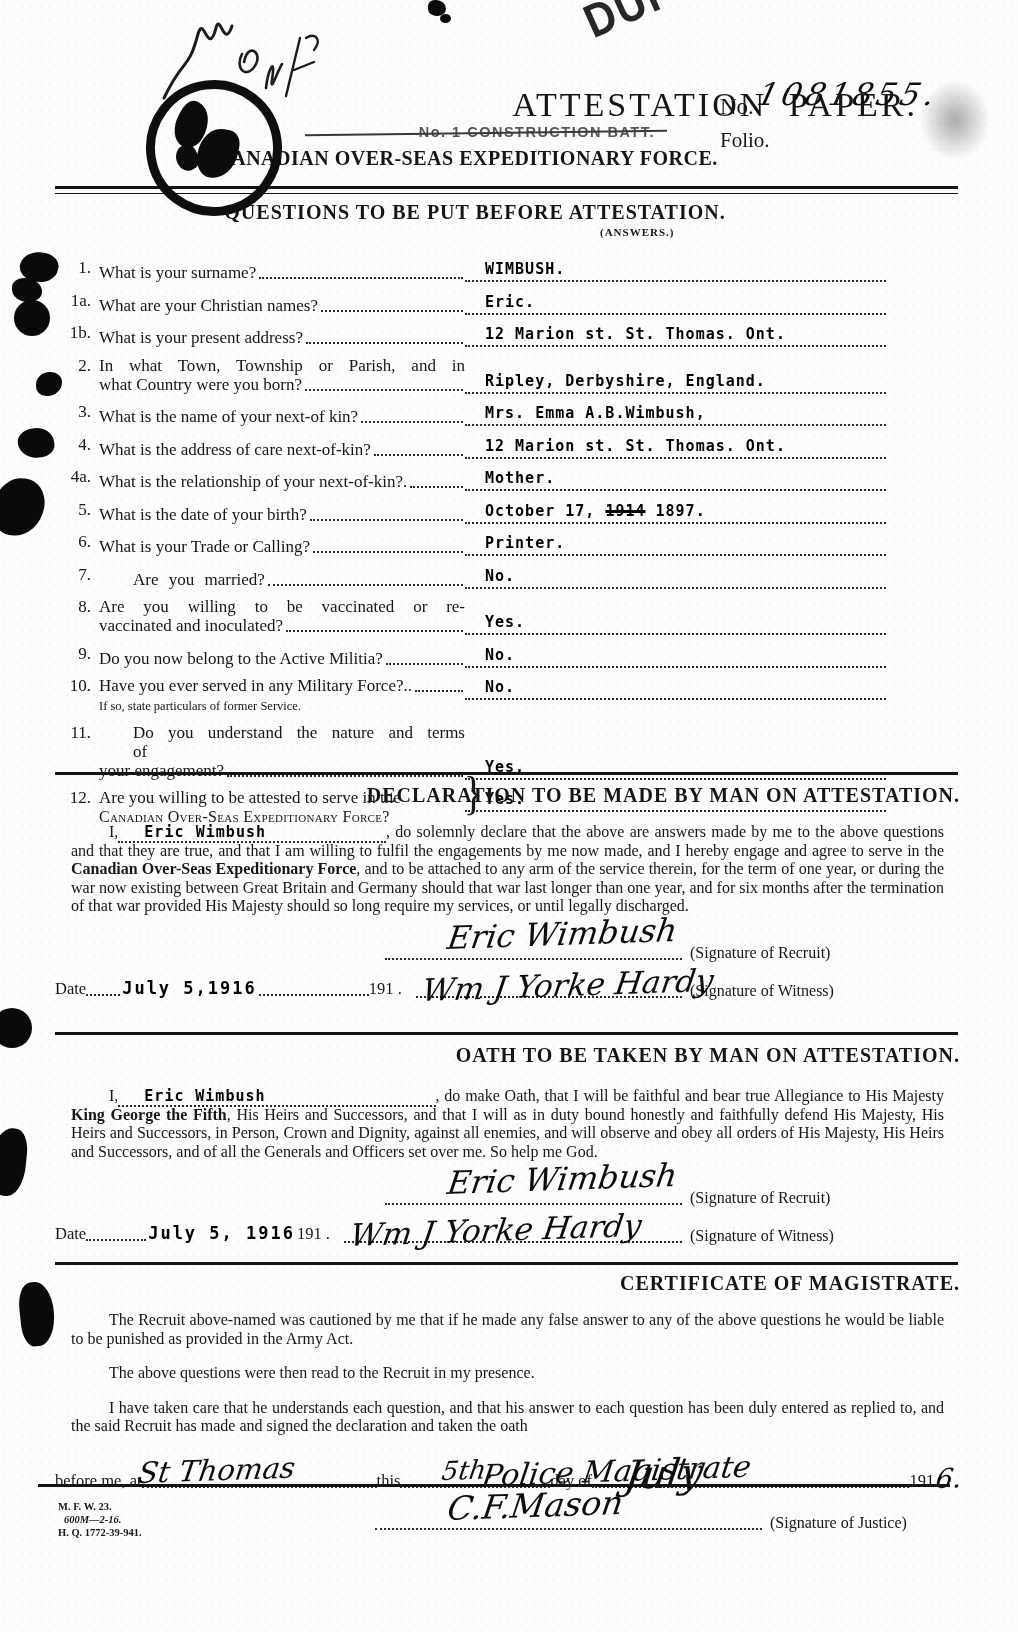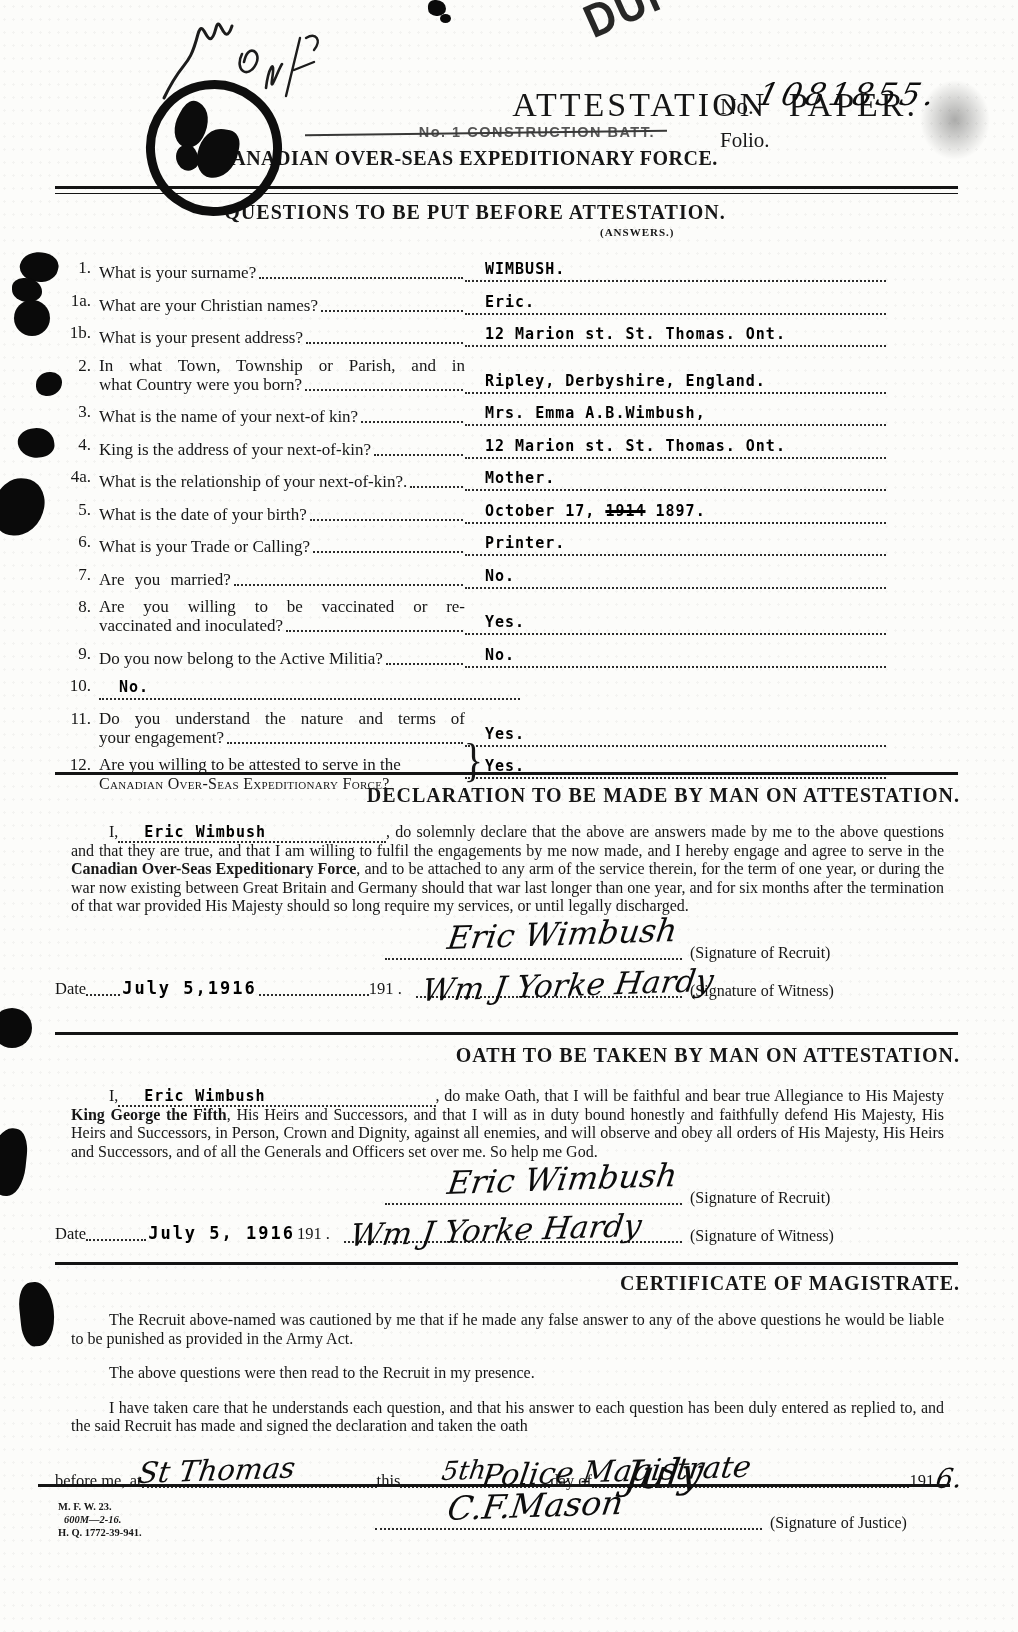--- a/index.html
+++ b/index.html
@@ -36,21 +36,21 @@
   .qrow{display:flex;align-items:flex-end;margin-bottom:8.5px;line-height:19px;font-size:17px;}
   .qrow.top{align-items:flex-start;}
   .qnum{width:36px;text-align:right;padding-right:8px;align-self:flex-start;flex:none;}
   .qtext{width:366px;flex:none;position:relative;}
   .qline{display:flex;align-items:flex-end;}
   .qdots{flex:1;border-bottom:2.5px dotted #2b2b2b;margin:0 2px 3px 3px;min-width:10px;}
   .qnote{font-size:12.5px;line-height:14px;text-align:center;margin-top:-1px;}
   .sc{font-variant:small-caps;font-size:16px;letter-spacing:.3px;}
   .brace{position:absolute;right:-18px;top:-4px;font-size:40px;font-weight:normal;transform:scaleY(1.15);}
   .ans{width:401px;flex:none;border-bottom:2.5px dotted #2b2b2b;padding-left:20px;height:22px;line-height:22px;}
-  .w6{word-spacing:6px;} .w8{word-spacing:8px;} .w4{word-spacing:4px;}
+  .w6{word-spacing:6px;margin-left:34px;} .w8{word-spacing:8px;} .w4{word-spacing:4px;}
   .just{text-align:justify;text-align-last:justify;}
   
   .sec{left:55px;width:905px;}
   .sechead{text-align:right;font-weight:bold;font-size:20px;letter-spacing:1px;}
   .bodyp{text-align:justify;text-indent:38px;font-size:16px;line-height:18.5px;margin:16px;}
   .nf{border-bottom:2px dotted #2b2b2b;padding-left:26px;}
   .nf-d{padding-right:120px;} .nf-o{padding-right:170px;}
   .sigrow,.daterow{display:flex;align-items:flex-end;width:810px;}
   .spacer{width:330px;flex:none;}
   .sigline{flex:1;border-bottom:2px dotted #2b2b2b;position:relative;height:26px;}
@@ -162,21 +162,21 @@
             <span class="qdots"></span>
           </span>
         </span>
       <span class="ans"><span class="typed">Mrs. Emma A.B.Wimbush,</span></span>
     </div>
 
     <div class="qrow">
       <span class="qnum">4.</span>
       <span class="qtext">
           <span class="qline">
-            <span>King is the address of your next-of-kin?</span>
+            <span>What is the address of care next-of-kin?</span>
             <span class="qdots"></span>
           </span>
         </span>
       <span class="ans"><span class="typed">12 Marion st. St. Thomas. Ont.</span></span>
     </div>
 
     <div class="qrow">
       <span class="qnum">4a.</span>
       <span class="qtext">
           <span class="qline">
@@ -238,20 +238,27 @@
           <span class="qline">
             <span>Do you now belong to the Active Militia?</span>
             <span class="qdots"></span>
           </span>
         </span>
       <span class="ans"><span class="typed">No.</span></span>
     </div>
 
     <div class="qrow top">
       <span class="qnum">10.</span>
+      <span class="qtext">
+        <span class="qline">
+            <span>Have you ever served in any Military Force?..</span>
+            <span class="qdots"></span>
+          </span>
+        <span class="qnote">If so, state particulars of former Service.</span>
+      </span>
       <span class="ans"><span class="typed">No.</span></span>
     </div>
 
     <div class="qrow">
       <span class="qnum">11.</span>
       <span class="qtext">
         <span class="qline just w6" style="display:block;">Do you understand the nature and terms of</span>
         <span class="qline">
             <span>your engagement?</span>
             <span class="qdots"></span>

